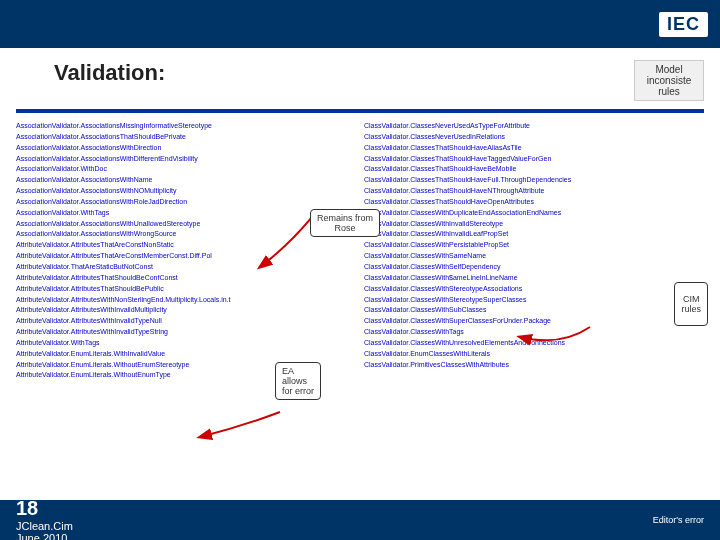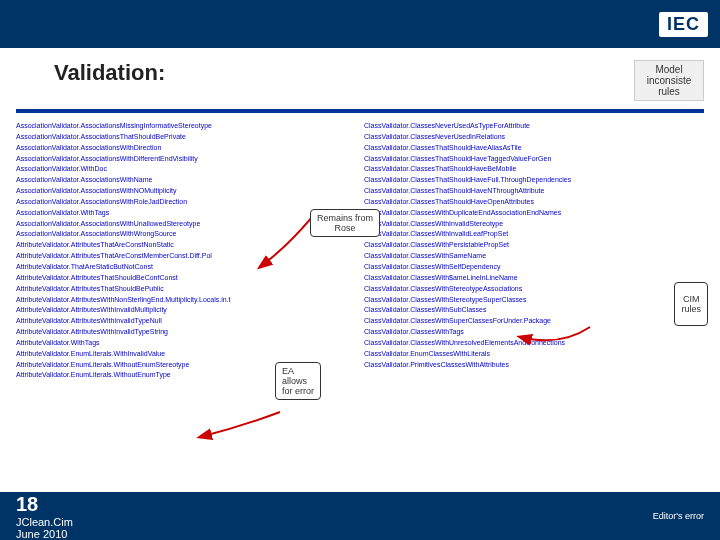--- a/index.html
+++ b/index.html
@@ -146,21 +146,21 @@
       z-index: 10;
       white-space: nowrap;
     }
 
     
     .footer {
       position: absolute;
       bottom: 0;
       left: 0;
       right: 0;
-      height: 48px;
+      height: 40px;
       background: #003366;
       display: flex;
       align-items: center;
       justify-content: space-between;
       padding: 0 16px;
     }
 
     .footer-left {
       color: #fff;
       font-size: 11px;

